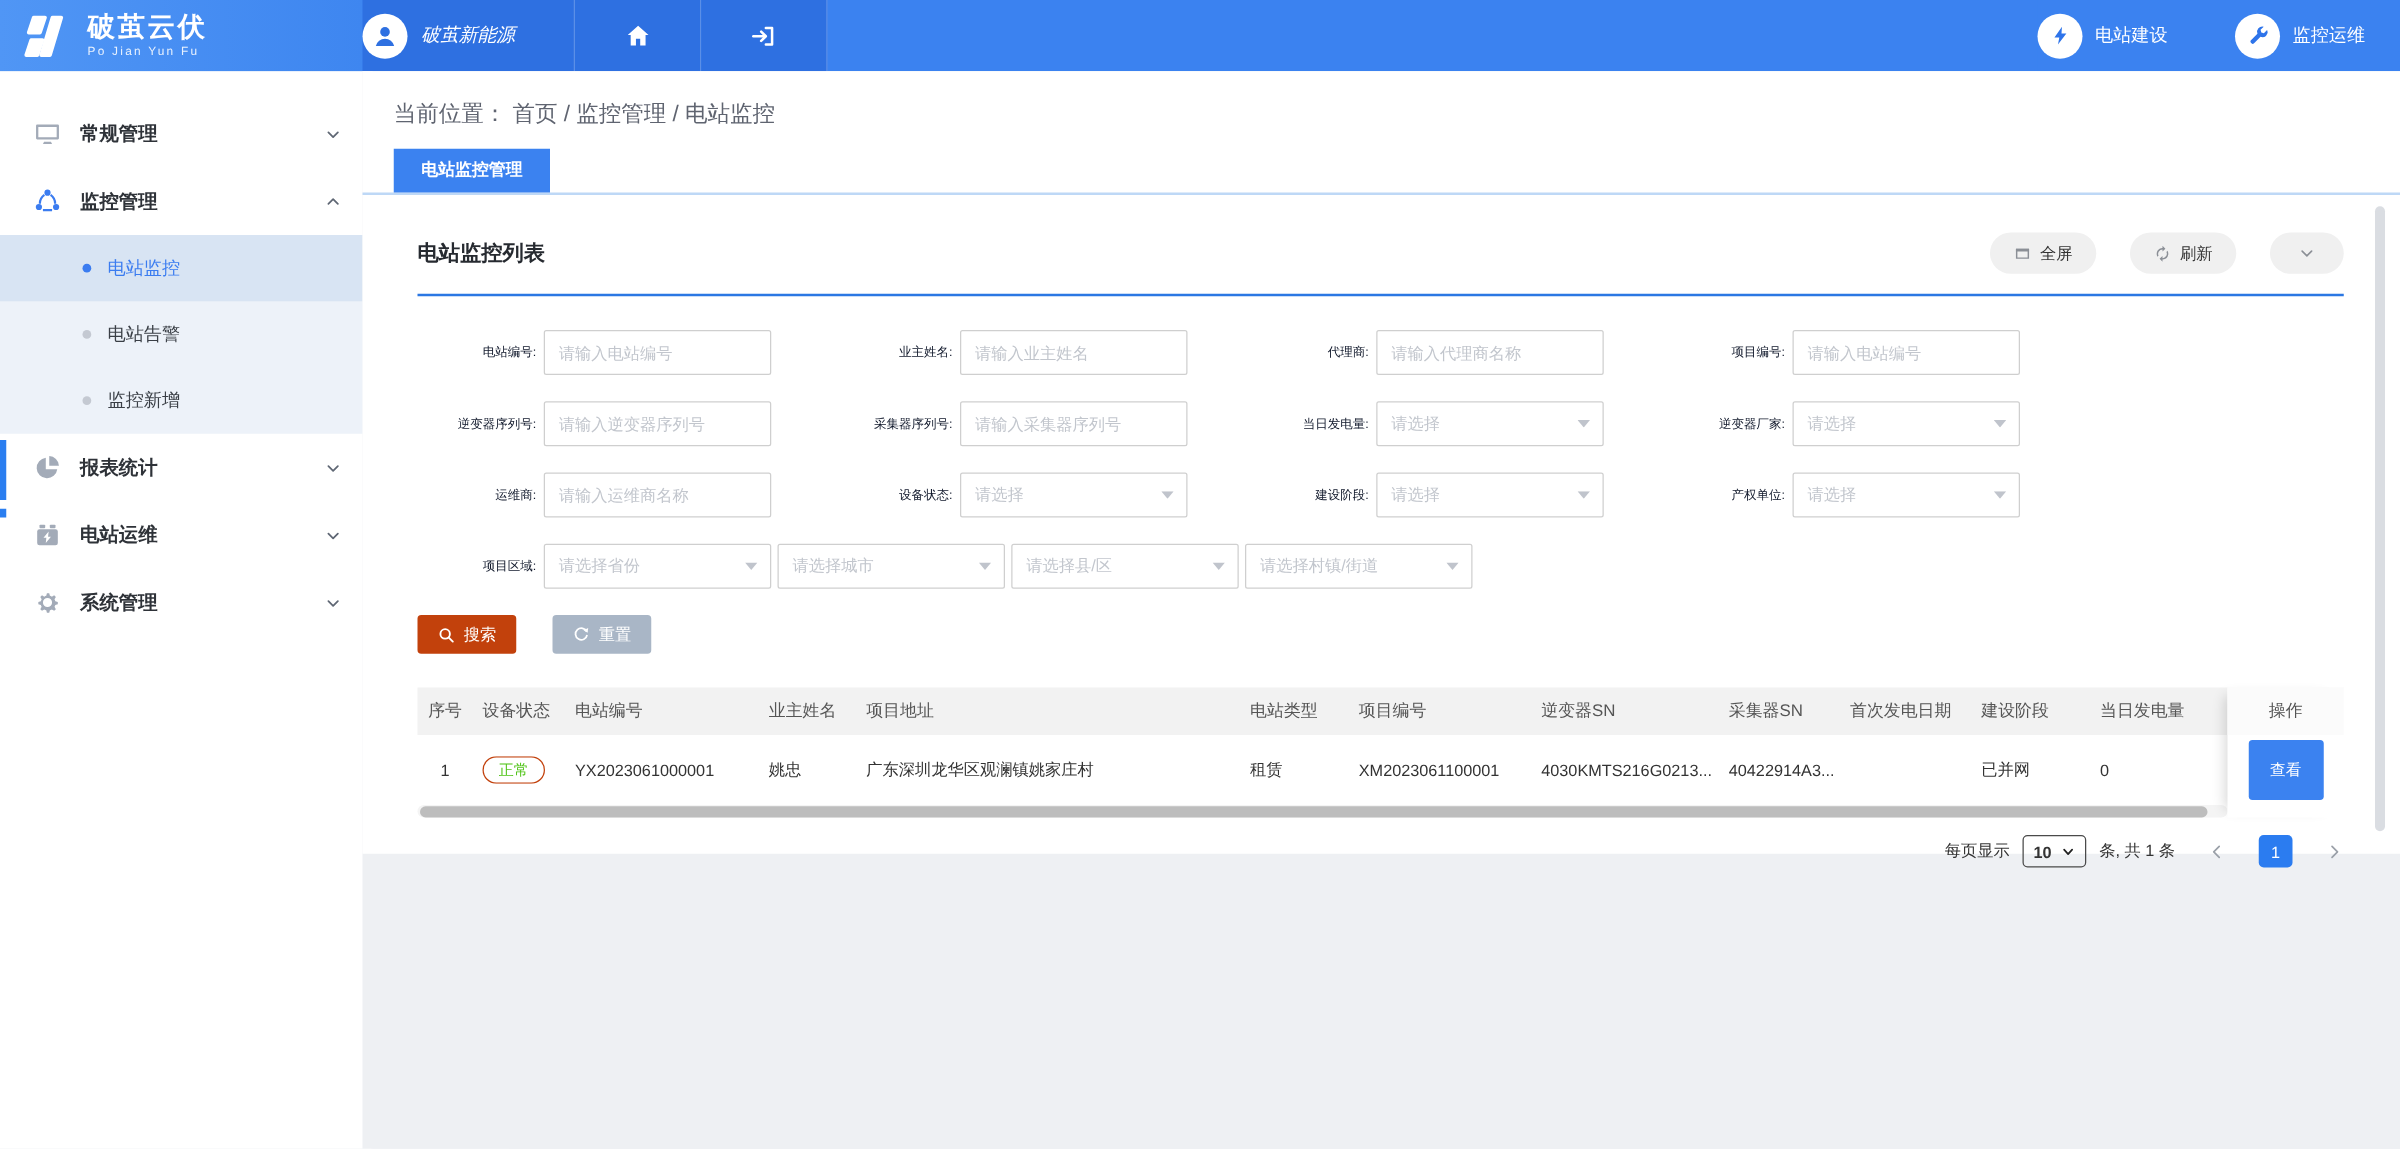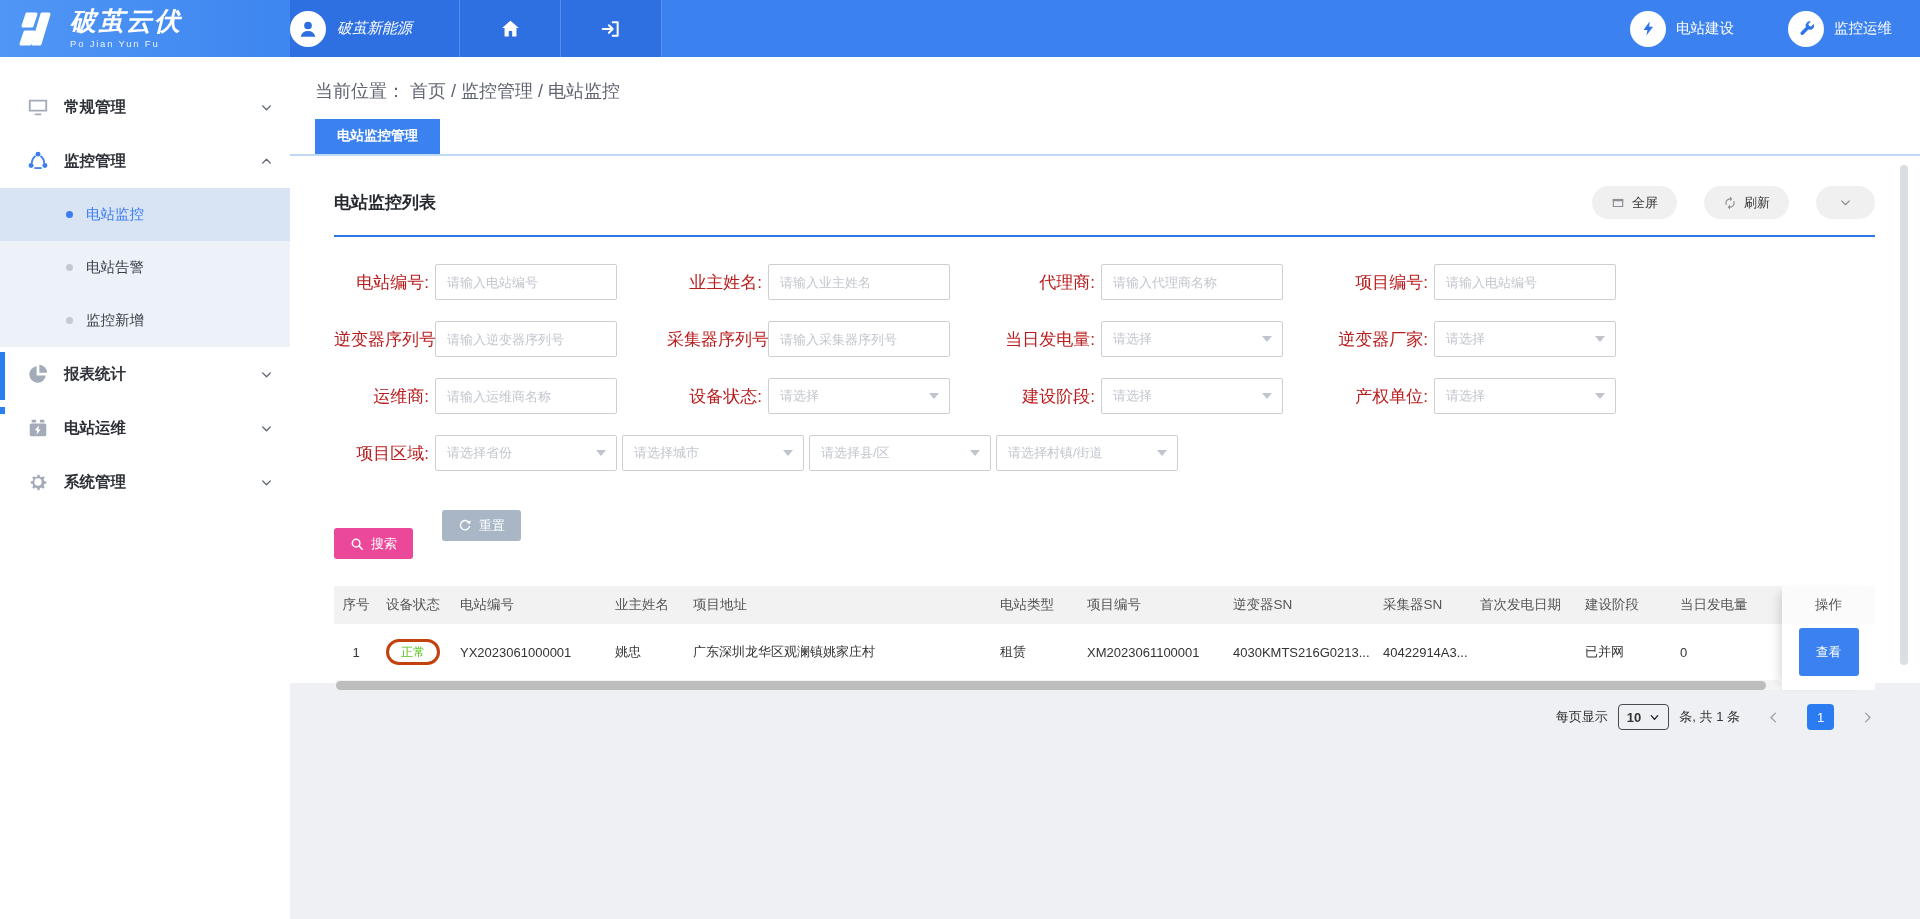--- a/index.html
+++ b/index.html
@@ -5,21 +5,21 @@
   * { margin:0; padding:0; box-sizing:border-box; }
   html,body { width:1920px; height:919px; }
   body {
     position:relative; overflow:hidden; background:#eef0f3;
     font-family:"Liberation Sans","DejaVu Sans",sans-serif; color:#333;
   }
   
   .topbar { position:absolute; top:0; left:0; width:1920px; height:57px; background:#3b82f0; display:flex; align-items:stretch; }
   .brand { width:290px; background:linear-gradient(90deg,#5096f5,#3e86f0); display:flex; align-items:center; padding-left:16px; }
   .brand-mark { margin-right:12px; display:flex; }
-  .brand-cn { font-size:26px; color:#fff; font-weight:bold; letter-spacing:2px; line-height:1.05;font-style:italic; }
+  .brand-cn { font-size:22px; color:#fff; font-weight:bold; letter-spacing:2px; line-height:1.05; }
   .brand-en { font-size:9.5px; color:rgba(255,255,255,.88); letter-spacing:1.8px; margin-top:3px; }
   .top-seg { background:#2e70e1; display:flex; align-items:center; justify-content:center; border-right:1px solid rgba(255,255,255,.22); cursor:pointer; }
   .seg-user { width:170px; justify-content:flex-start; gap:11px;font-style:italic; }
   .avatar { width:36px; height:36px; border-radius:50%; background:#fff; display:flex; align-items:center; justify-content:center; color:#2e70e1; }
   .seg-user .name { color:#fff; font-size:15px; }
   .seg-home,.seg-exit { width:101px; color:#fff; }
   .top-fill { flex:1; }
   .top-actions { display:flex; align-items:center; gap:54px; padding-right:28px; background:#3b82f0; }
   .top-action { display:flex; align-items:center; gap:10px; color:#fff; font-size:14.5px; cursor:pointer; }
   .action-circle { width:36px; height:36px; border-radius:50%; background:#fff; color:#2e74ea; display:flex; align-items:center; justify-content:center; }
@@ -48,43 +48,43 @@
   .panel-title { font-size:17px; font-weight:700; color:#262a30; }
   .head-btns { margin-left:auto; display:flex; gap:27px; align-items:center; }
   .pill { height:33px; border-radius:17px; background:#f0f0f0; display:flex; align-items:center; gap:7px; padding:0 19px; font-size:13px; color:#333; cursor:pointer; }
   .pill .picon { color:#8b8f96; display:flex; }
   .pill.chev-only { padding:0 23px; color:#555; }
   
   .filters { padding-top:27px; }
   .f-row { display:flex; margin-bottom:21px; }
   .f-field { display:flex; align-items:center; margin-right:50px; }
   .f-field:last-child { margin-right:0; }
-  .f-label { width:101px; text-align:right; padding-right:6px; font-size:17px; color:#b91c1c; white-space:nowrap; }
+  .f-label { width:101px; text-align:right; padding-right:6px; font-size:10px; color:#0f172a; white-space:nowrap; }
   .f-input { width:182px; height:36px; border:1px solid #cfcfcf; border-radius:2px; padding:0 11px; font-size:13px; color:#333; outline:none; background:#fff; font-family:inherit; }
   .f-input::placeholder { color:#c2c6cd; }
   .f-select { width:182px; height:36px; border:1px solid #cfcfcf; border-radius:2px; padding:0 10px 0 11px; display:flex; align-items:center; justify-content:space-between; background:#fff; cursor:pointer; }
   .f-select .ph { font-size:13px; color:#c2c6cd; }
   .f-select .caret { color:#c0c4cc; display:flex; }
   .region-select { margin-right:5px; }
   
   .btn-row { display:flex; align-items:center; margin-top:1px; }
   .btn { height:31px; display:inline-flex; align-items:center; gap:7px; border:none; border-radius:3px; color:#fff; font-size:13px; padding:0 16px; cursor:pointer; font-family:inherit; }
-  .btn-search { background:#ec4899;margin-top:36px; }
+  .btn-search { background:#c2410c; }
   .btn-reset { background:#a9b6c6; margin-left:29px; }
   
   .table-wrap { margin-top:27px; position:relative; }
   .t-header { display:flex; height:38px; background:#f2f2f2; align-items:center; }
   .t-cell { flex:none; padding-left:8px; font-size:13.5px; color:#555; overflow:hidden; white-space:nowrap; }
   .t-row { display:flex; height:56px; align-items:center; background:#fff; }
   .t-row .t-cell { font-size:13px; color:#333; }
   .c0 { width:44px; text-align:center; padding-left:0; }
   .c1 { width:74px; } .c2 { width:155px; } .c3 { width:78px; } .c4 { width:307px; }
   .c5 { width:87px; } .c6 { width:146px; } .c7 { width:150px; } .c8 { width:97px; }
   .c9 { width:105px; } .c10 { width:95px; } .c11 { width:110px; }
-  .status-pill { display:inline-block; border:3px solid #c2410c; color:#52c41a; font-size:12px; padding:3px 12px; border-radius:14px; line-height:1.2; }
+  .status-pill { display:inline-block; border:1px solid #c2410c; color:#52c41a; font-size:12px; padding:3px 12px; border-radius:14px; line-height:1.2; }
   .h-scroll { width:1448px; height:10px; background:#f4f4f4; border-radius:5px; position:relative; }
   .h-thumb { position:absolute; left:2px; top:0.5px; width:1430px; height:9px; border-radius:5px; background:#bdbdbd; cursor:pointer; }
   .op-col { position:absolute; top:0; right:0; width:93px; height:104px; background:#fff; box-shadow:-9px 0 10px -7px rgba(0,0,0,.16); }
   .op-head { height:38px; display:flex; align-items:center; justify-content:center; background:#fbfbfb; font-size:13.5px; color:#555; }
   .op-body { height:56px; display:flex; align-items:center; justify-content:center; }
   .btn-view { width:60px; height:48px; background:#3b82f0; color:#fff; font-size:12.5px; border:none; border-radius:3px; cursor:pointer; font-family:inherit; }
   
   .pagination { display:flex; align-items:center; justify-content:flex-end; margin-top:14px; font-size:13px; color:#333; }
   .pp-select { margin:0 10px; border:1px solid #4a4a4a; border-radius:4px; height:26px; display:flex; align-items:center; gap:8px; padding:0 8px; cursor:pointer; font-weight:600; }
   .pg-nav { color:#9aa0a8; margin-left:26px; display:flex; cursor:pointer; }

